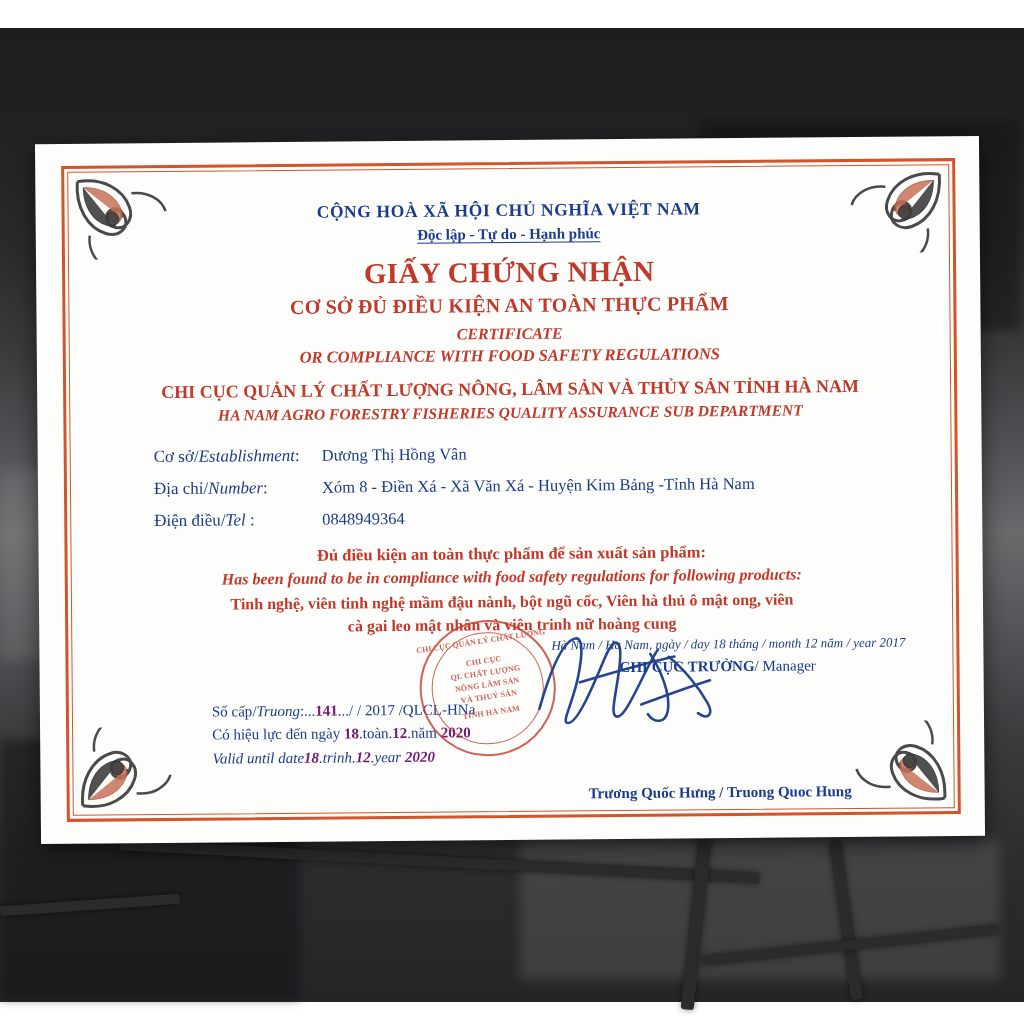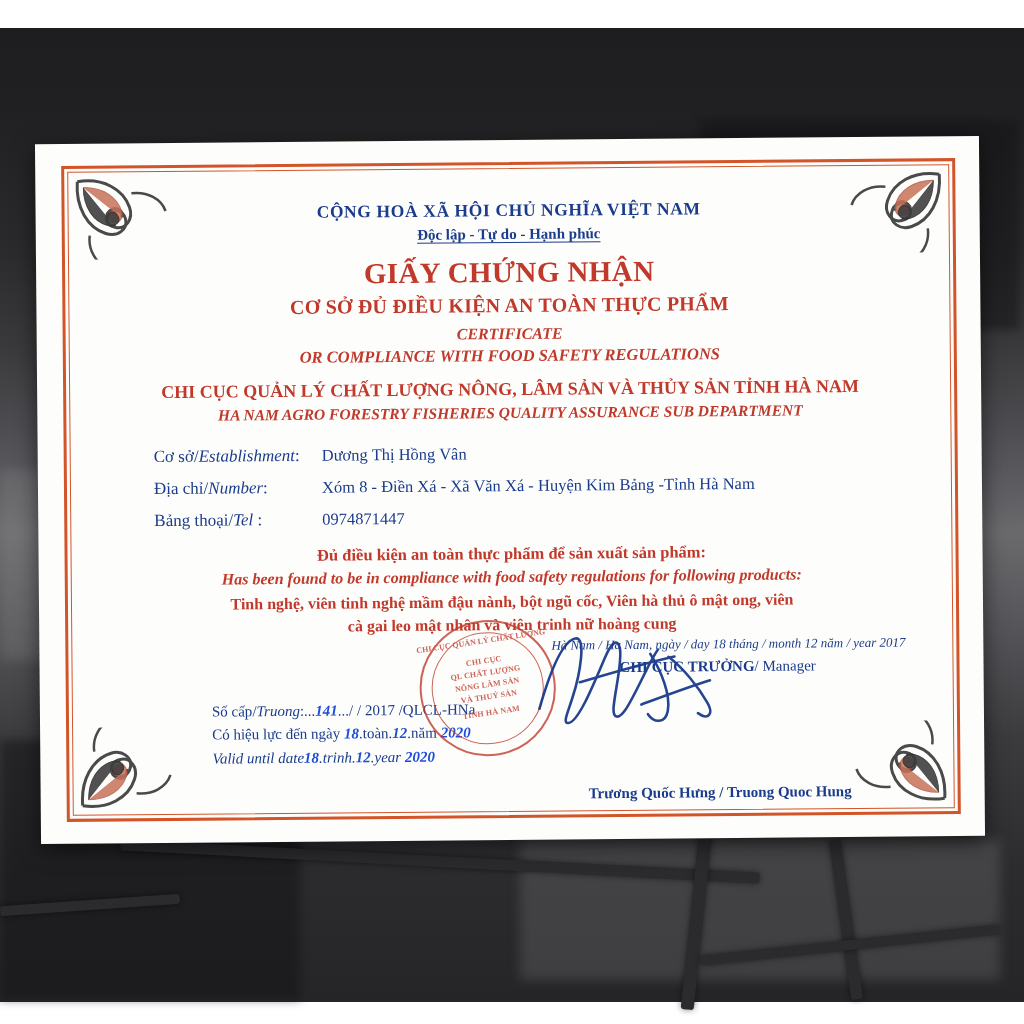--- a/index.html
+++ b/index.html
@@ -266,22 +266,21 @@
     position: absolute;
     left: 112px;
     top: 60px;
     color: #1b3c8c;
     font-size: 15px;
     line-height: 1.55;
   }
   .issue-block .it { font-style: italic; }
   .hand {
     font-family: "Liberation Serif", serif;
-    font-style: italic;
-    color: #1d4ed8;
+    color: #701a75;
     font-weight: bold;
   }
 
   
   .stamp {
     position: absolute;
     left: 380px;
     top: 480px;
     width: 132px;
     height: 132px;
@@ -419,23 +418,23 @@
             <div class="field-value">Dương Thị Hồng Vân</div>
           </div>
           <div class="field-row">
             <div class="field-label">
               <span>Địa chỉ</span>/<i>Number</i>:
             </div>
             <div class="field-value">Xóm 8 - Điền Xá - Xã Văn Xá - Huyện Kim Bảng -Tỉnh Hà Nam</div>
           </div>
           <div class="field-row">
             <div class="field-label">
-              <span>Bảng thoại</span>/<i>Tel</i> :
-            </div>
-            <div class="field-value">0974871447</div>
+              <span>Điện điều</span>/<i>Tel</i> :
+            </div>
+            <div class="field-value">0848949364</div>
           </div>
         </div>
 
         <div class="l-cond-vn">Đủ điều kiện an toàn thực phẩm để sản xuất sản phẩm:</div>
         <div class="l-cond-en">Has been found to be in compliance with food safety regulations for following products:</div>
         <div class="l-products">
           <div>Tinh nghệ, viên tinh nghệ mầm đậu nành, bột ngũ cốc, Viên hà thủ ô mật ong, viên</div>
           <div>cà gai leo mật nhân và viên trinh nữ hoàng cung</div>
         </div>
 

